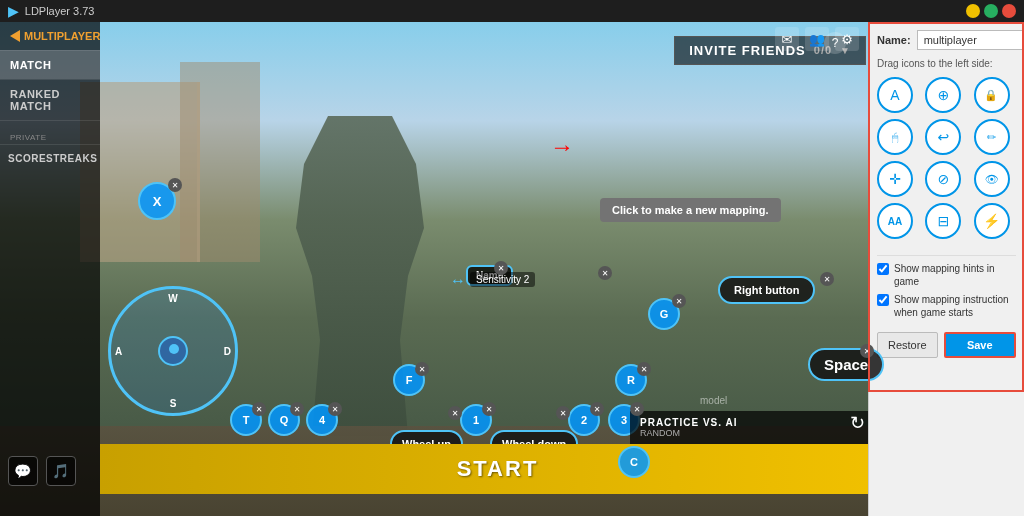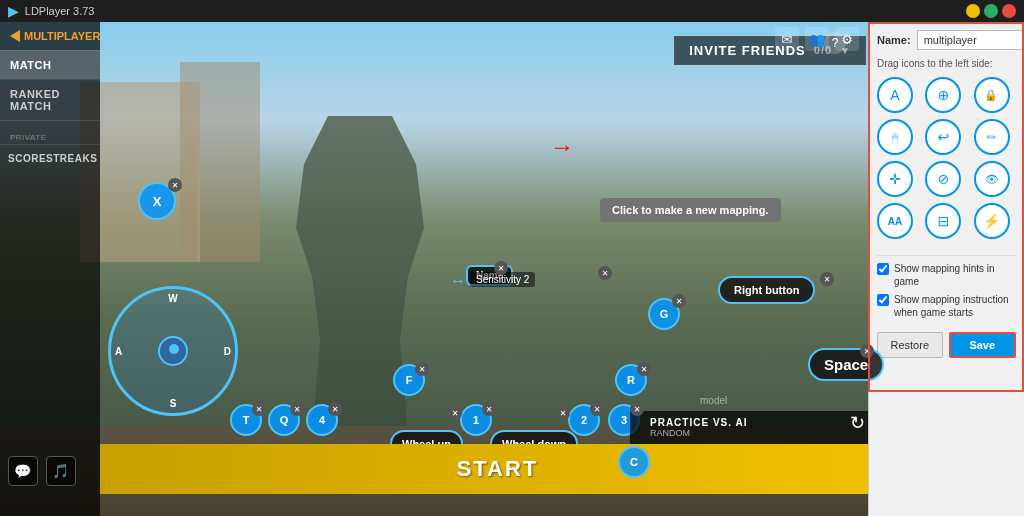--- a/index.html
+++ b/index.html
@@ -401,21 +401,21 @@
       padding-left: 27px;
     }
 
     
     .practice-section {
       position: absolute;
       bottom: 72px;
       left: 630px;
       right: 156px;
       background: rgba(0,0,0,0.7);
-      padding: 6px 20px;
+      padding: 6px 10px;
       z-index: 15;
     }
 
     
     .model-text {
       position: absolute;
       bottom: 110px;
       left: 700px;
       color: rgba(255,255,255,0.5);
       font-size: 10px;
@@ -492,21 +492,20 @@
       line-height: 1.3;
     }
 
     .panel-buttons {
       display: flex;
       gap: 6px;
       margin-top: 8px;
     }
     .restore-btn {
       flex: 1;
-      padding: 5px;
       background: #e8e8e8;
       border: 1px solid #bbb;
       color: #333;
       font-size: 11px;
       cursor: pointer;
       border-radius: 2px;
     }
     .save-btn {
       flex: 1;
       padding: 5px;

